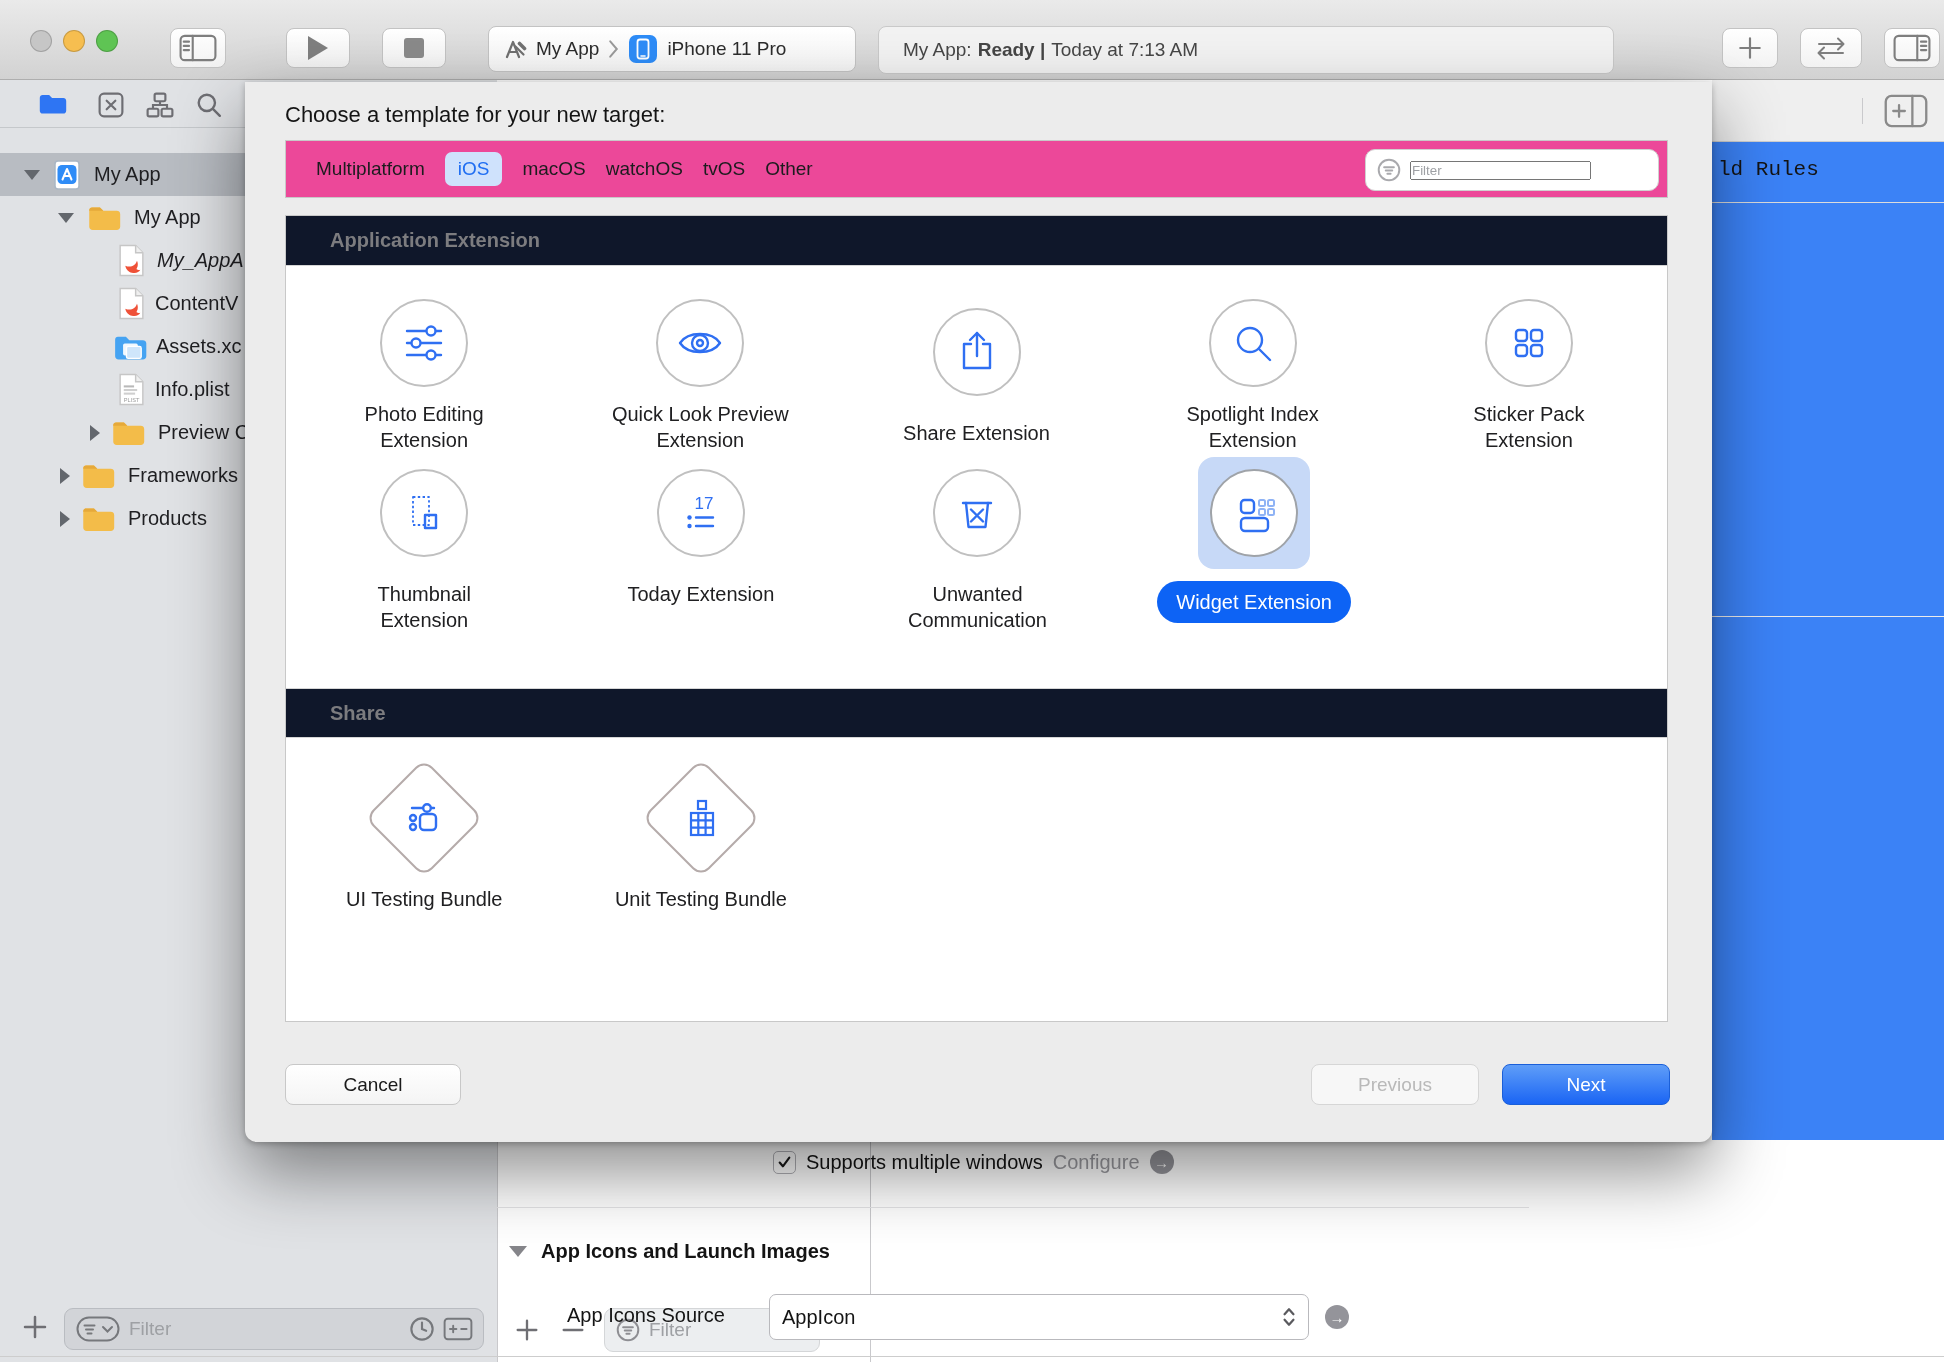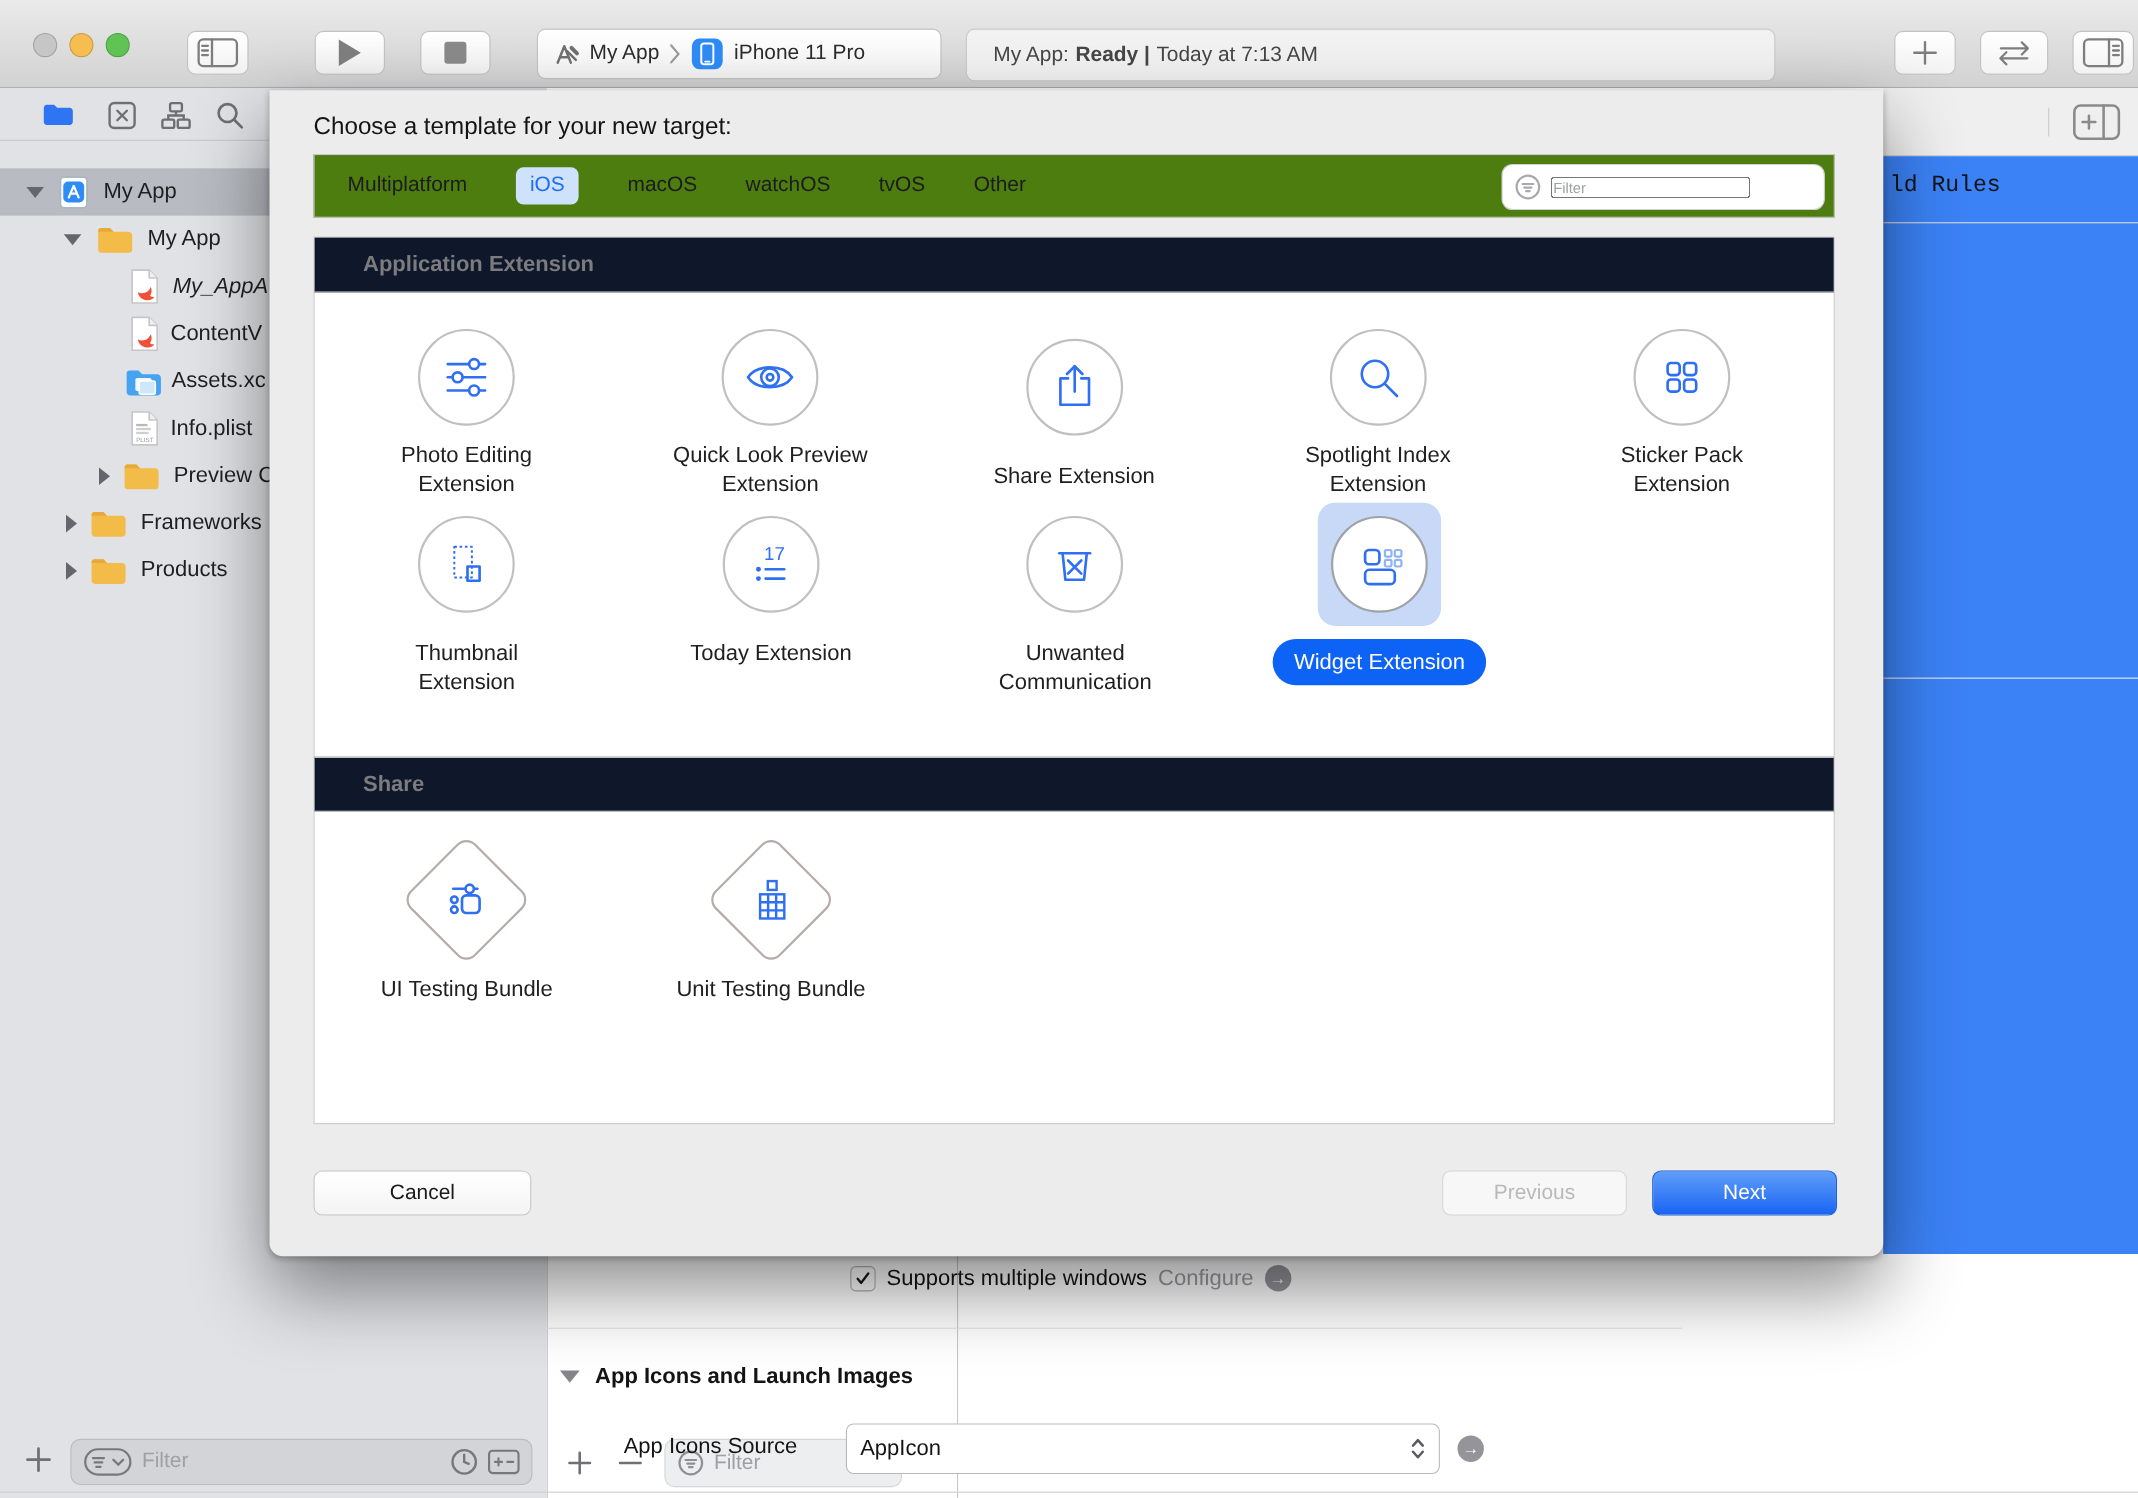--- a/index.html
+++ b/index.html
@@ -40,22 +40,22 @@
     align-items:center;justify-content:center;font-size:15px;line-height:1;}
   .checkbox{width:23px;height:23px;background:#fff;border:1px solid #b0b0b5;border-radius:5px;
     display:flex;align-items:center;justify-content:center;}
   .dropdown{background:#fff;border:1px solid #b9b9bd;border-radius:7px;display:flex;align-items:center;
     padding:0 12px;font-size:20px;color:#141414;}
 
   
   .sheet{left:245px;top:82px;width:1467px;height:1060px;background:#ececec;
     border-radius:0 0 12px 12px;box-shadow:0 30px 70px rgba(0,0,0,.45),0 2px 6px rgba(0,0,0,.25);z-index:10;}
   .sheet-title{position:absolute;left:40px;top:20px;font-size:22px;color:#141414;}
-  .tabbar{position:absolute;left:40px;top:58px;width:1383px;height:58px;background:#4d7c0f;border:1px solid #c8c8c8;
-    display:flex;align-items:center;padding-left:30px;gap:44px;font-size:19px;color:#1c1c1e;}
+  .tabbar{position:absolute;left:40px;top:58px;width:1383px;height:58px;background:#ec4899;border:1px solid #c8c8c8;
+    display:flex;align-items:center;padding-left:30px;gap:20px;font-size:19px;color:#1c1c1e;}
   .tab{cursor:default;}
   .tab.active{background:#cfe2fc;color:#1f6ef2;border-radius:7px;padding:6px 13px;}
   .dlg-filter{position:absolute;right:8px;top:8px;width:294px;height:42px;background:#fff;border:1px solid #d0d0d0;
     border-radius:10px;display:flex;align-items:center;padding:0 10px;gap:8px;}
   .gridbox{position:absolute;left:40px;top:133px;width:1383px;height:807px;background:#fff;border:1px solid #c8c8c8;}
   .band{height:50px;background:#0f172a;border-bottom:1px solid #d6d6d6;border-top:1px solid #d6d6d6;
     font-size:20px;font-weight:bold;color:#7c7c7f;line-height:48px;padding-left:44px;}
   .band:first-child{border-top:none;}
   .tplrow{display:flex;}
   .tpl{width:276.6px;display:flex;flex-direction:column;align-items:center;}
@@ -514,18 +514,18 @@
                   <rect x="14" y="19" width="22" height="22"></rect>
                   <path d="M21.3 19v22 M28.6 19v22 M14 26.3h22 M14 33.6h22"></path>
                 </svg>
           </div>
             </div>
           <div class="tpl-label">Unit Testing Bundle</div>
         </div>
       </div>
     </div>
 
-    <div class="dlgbtn btn-plain" style="left:40px;width:198px;">Cancel</div>
+    <div class="dlgbtn btn-plain" style="left:40px;width:176px;">Cancel</div>
     <div class="dlgbtn btn-disabled" style="left:1066px;width:168px;">Previous</div>
     <div class="dlgbtn btn-primary" style="left:1257px;width:168px;">Next</div>
   </div>
 
 </div>
 
 </body></html>

